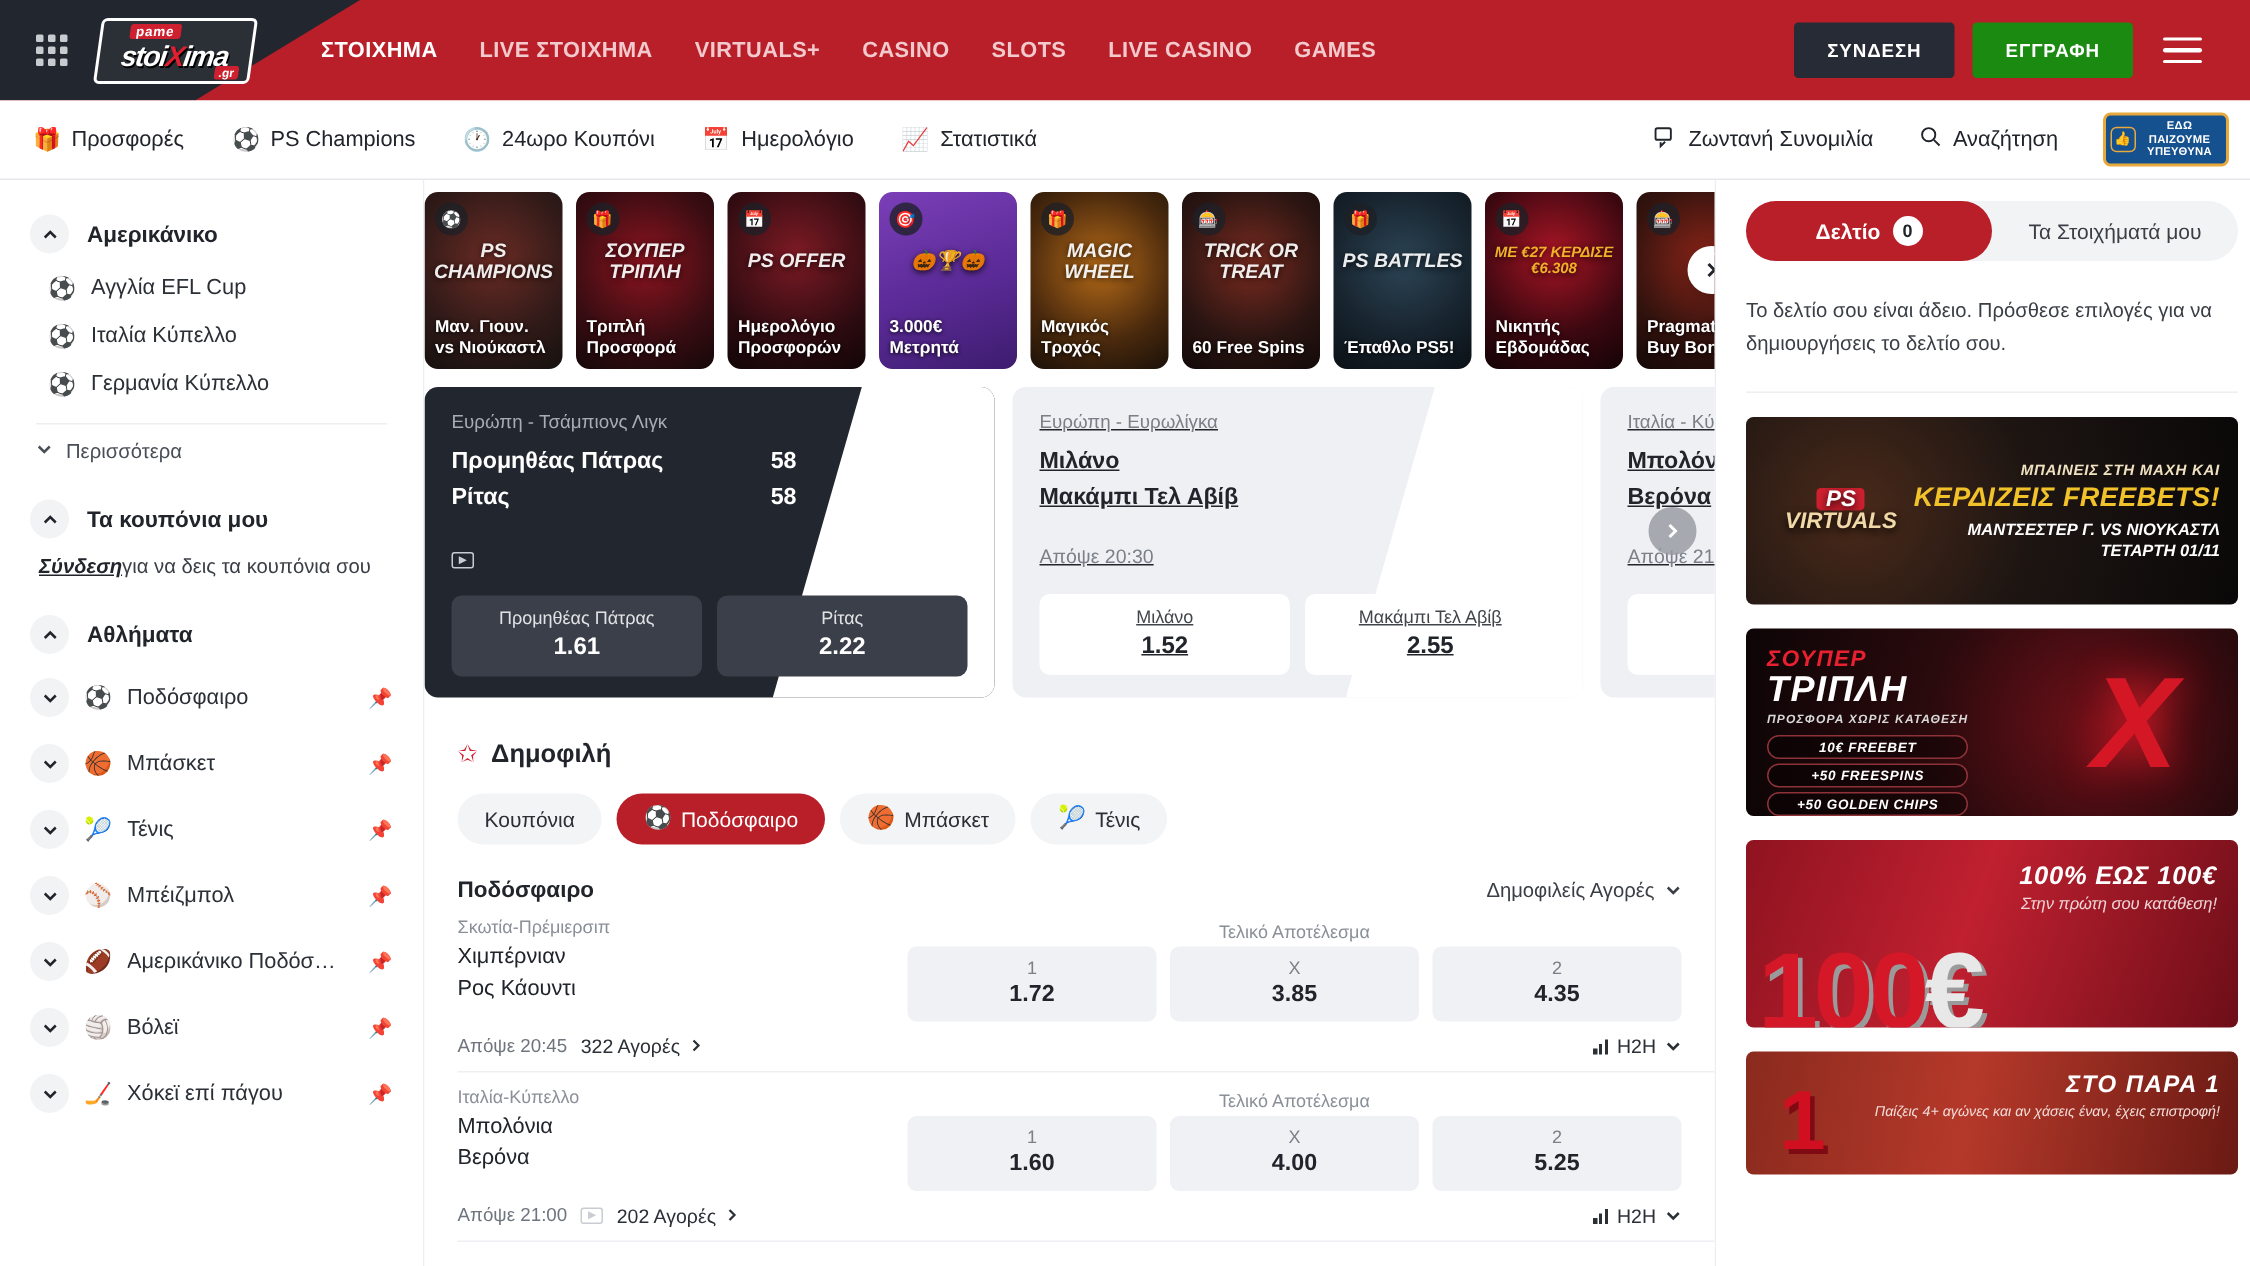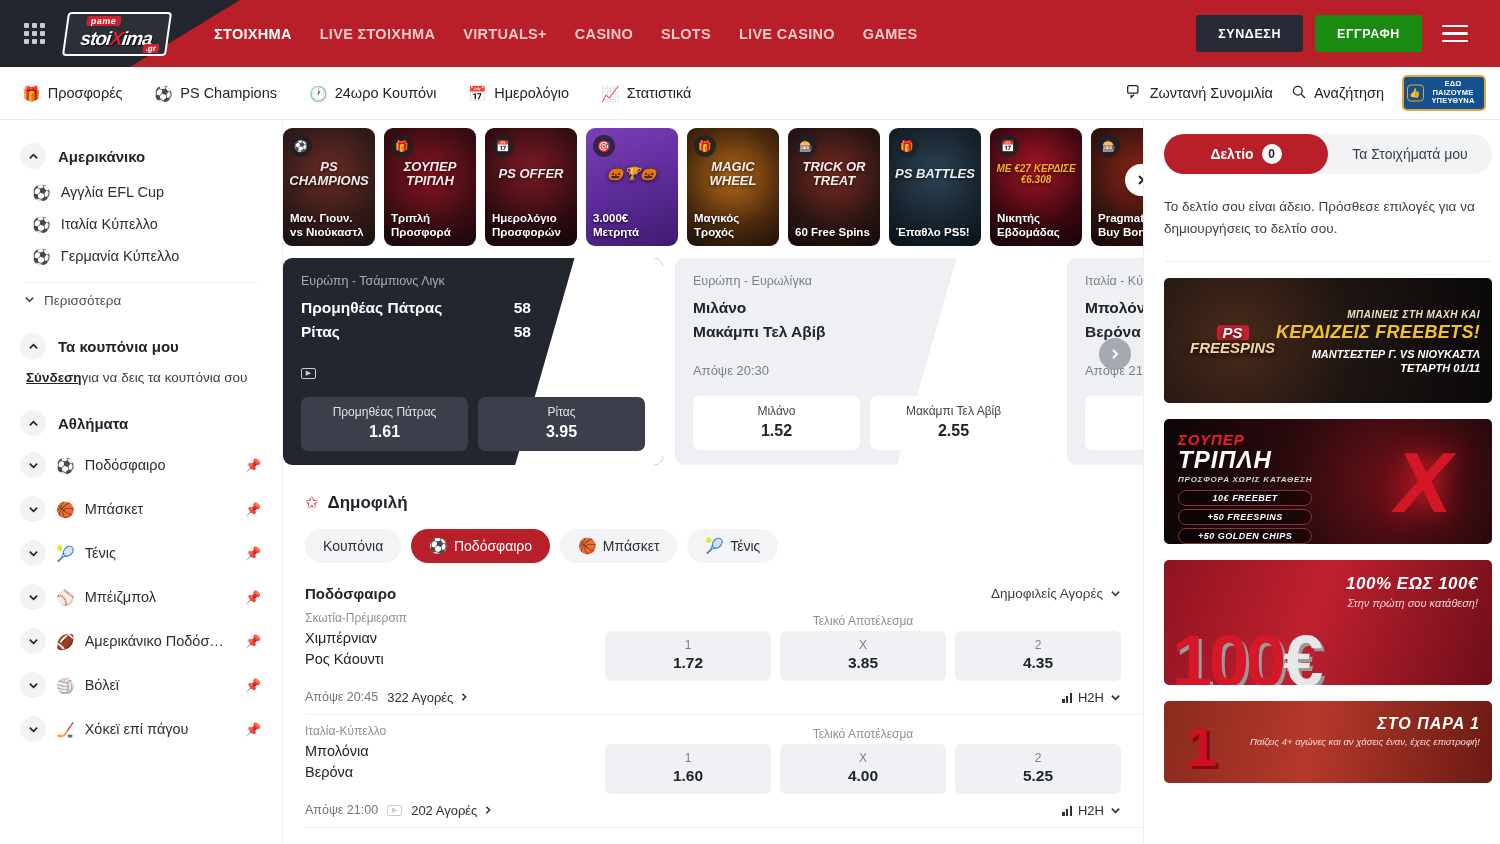--- a/index.html
+++ b/index.html
@@ -104,21 +104,21 @@
     display: flex; align-items: center;
     position: relative;
   }
   .subnav-left { display:flex; align-items:center; gap: 32px; margin-left: 22px; }
   .subnav-item {
     display: flex; align-items: center; gap: 7px;
     font-size: 14.5px; color: #21252b; cursor: pointer; white-space: nowrap;
   }
   .subnav-right {
     position: absolute; right: 14px;
-    display: flex; align-items: center; gap: 18px;
+    display: flex; align-items: center; gap: 30px;
   }
   .em { font-size: 15px; line-height: 1; }
   .badge-resp {
     background: #15508f; border: 2px solid #e8a93c; border-radius: 5px;
     padding: 3px 6px 3px 24px; position: relative;
     color: #fff; font-size: 7.5px; font-weight: bold; line-height: 1.15;
     text-align: center; letter-spacing: .2px; width: 84px;
   }
   .badge-resp .thumb {
     position: absolute; left: 3px; top: 50%; transform: translateY(-50%);
@@ -151,21 +151,21 @@
     display: flex; align-items: center; gap: 10px;
     padding: 8px 20px 8px 32px; font-size: 14.5px; color: #2b2f36; cursor: pointer;
   }
   .sb-divider { height: 1px; background: #eceef1; margin: 10px 24px 0 24px; }
   .sb-more {
     display: flex; align-items: center; gap: 9px;
     padding: 10px 20px 10px 24px; font-size: 13.5px; color: #4a4f57; cursor: pointer;
   }
   .sb-more svg { width: 11px; height: 11px; }
   .sb-note { padding: 4px 20px 8px 26px; font-size: 13.5px; color: #3a3f46; }
-  .sb-note a { color: #21252b; font-weight: bold; text-decoration: underline; }
+  .sb-note a { color: #21252b; font-weight: bold; text-decoration: underline; font-style: italic; }
   .sb-sport {
     display: flex; align-items: center; gap: 10px;
     padding: 9px 20px 9px 20px; cursor: pointer; position: relative;
   }
   .sb-sport .label { font-size: 14.5px; color: #2b2f36; flex: 1; white-space: nowrap; overflow: hidden; }
   .pin { color: #c2c6cc; font-size: 13px; }
 
   
   .center {
     flex: 1; min-width: 0; background: #fff;
@@ -221,21 +221,21 @@
   .lc {
     width: 380px; flex: none; border-radius: 9px; padding: 16px 18px 14px 18px;
     position: relative; overflow: hidden;
   }
   .lc.dark { background: #22262e; color: #fff; }
   .lc.dark::after {
     content: ''; position: absolute; right: -60px; top: -10px;
     width: 180px; height: 240px; background: #ffffff;
     transform: skewX(-16deg);
   }
-  .lc.light { background: #eef0f3; color: #21252b; }
+  .lc.light { background: #eef0f3; color: #21252b; text-decoration: underline; }
   .lc.light::after {
     content: ''; position: absolute; right: -70px; top: -10px;
     width: 200px; height: 240px; background: #ffffff;
     transform: skewX(-16deg);
   }
   .lc-league { font-size: 12.5px; color: #a7acb5; position: relative; z-index: 2; }
   .lc.light .lc-league { color: #7a7f88; }
   .lc-row {
     display: flex; justify-content: space-between; align-items: center;
     margin-top: 11px; position: relative; z-index: 2; width: 230px;
@@ -687,21 +687,21 @@
         <div class="lc-meta">
           <span class="tv-icon">▶</span>
         </div>
         <div class="lc-odds">
           <div class="odd-box">
             <div class="odd-name">Προμηθέας Πάτρας</div>
             <div class="odd-val">1.61</div>
           </div>
           <div class="odd-box">
             <div class="odd-name">Ρίτας</div>
-            <div class="odd-val">3.95</div>
+            <div class="odd-val">2.22</div>
           </div>
         </div>
       </div>
 
       <div class="lc light">
         <div class="lc-league">Ευρώπη - Ευρωλίγκα</div>
         <div class="lc-row">
           <span class="lc-team">Μιλάνο</span>
         </div>
         <div class="lc-row" style="margin-top:6px">
@@ -889,21 +889,21 @@
       <button class="slip-tab">
         <span>Τα Στοιχήματά μου</span>
       </button>
     </div>
 
     <div class="slip-empty">Το δελτίο σου είναι άδειο. Πρόσθεσε επιλογές για να δημιουργήσεις το δελτίο σου.</div>
 
     <div class="banner b1">
       <div class="b-ps">
         <span class="tag">PS</span><br>
-        <span>FREESPINS</span>
+        <span>VIRTUALS</span>
       </div>
       <div class="b-txt">
         <div class="l1">ΜΠΑΙΝΕΙΣ ΣΤΗ ΜΑΧΗ ΚΑΙ</div>
         <div class="l2">ΚΕΡΔΙΖΕΙΣ FREEBETS!</div>
         <div class="l3">ΜΑΝΤΣΕΣΤΕΡ Γ. VS ΝΙΟΥΚΑΣΤΛ</div>
         <div class="l4">ΤΕΤΑΡΤΗ 01/11</div>
       </div>
     </div>
 
     <div class="banner b2">

